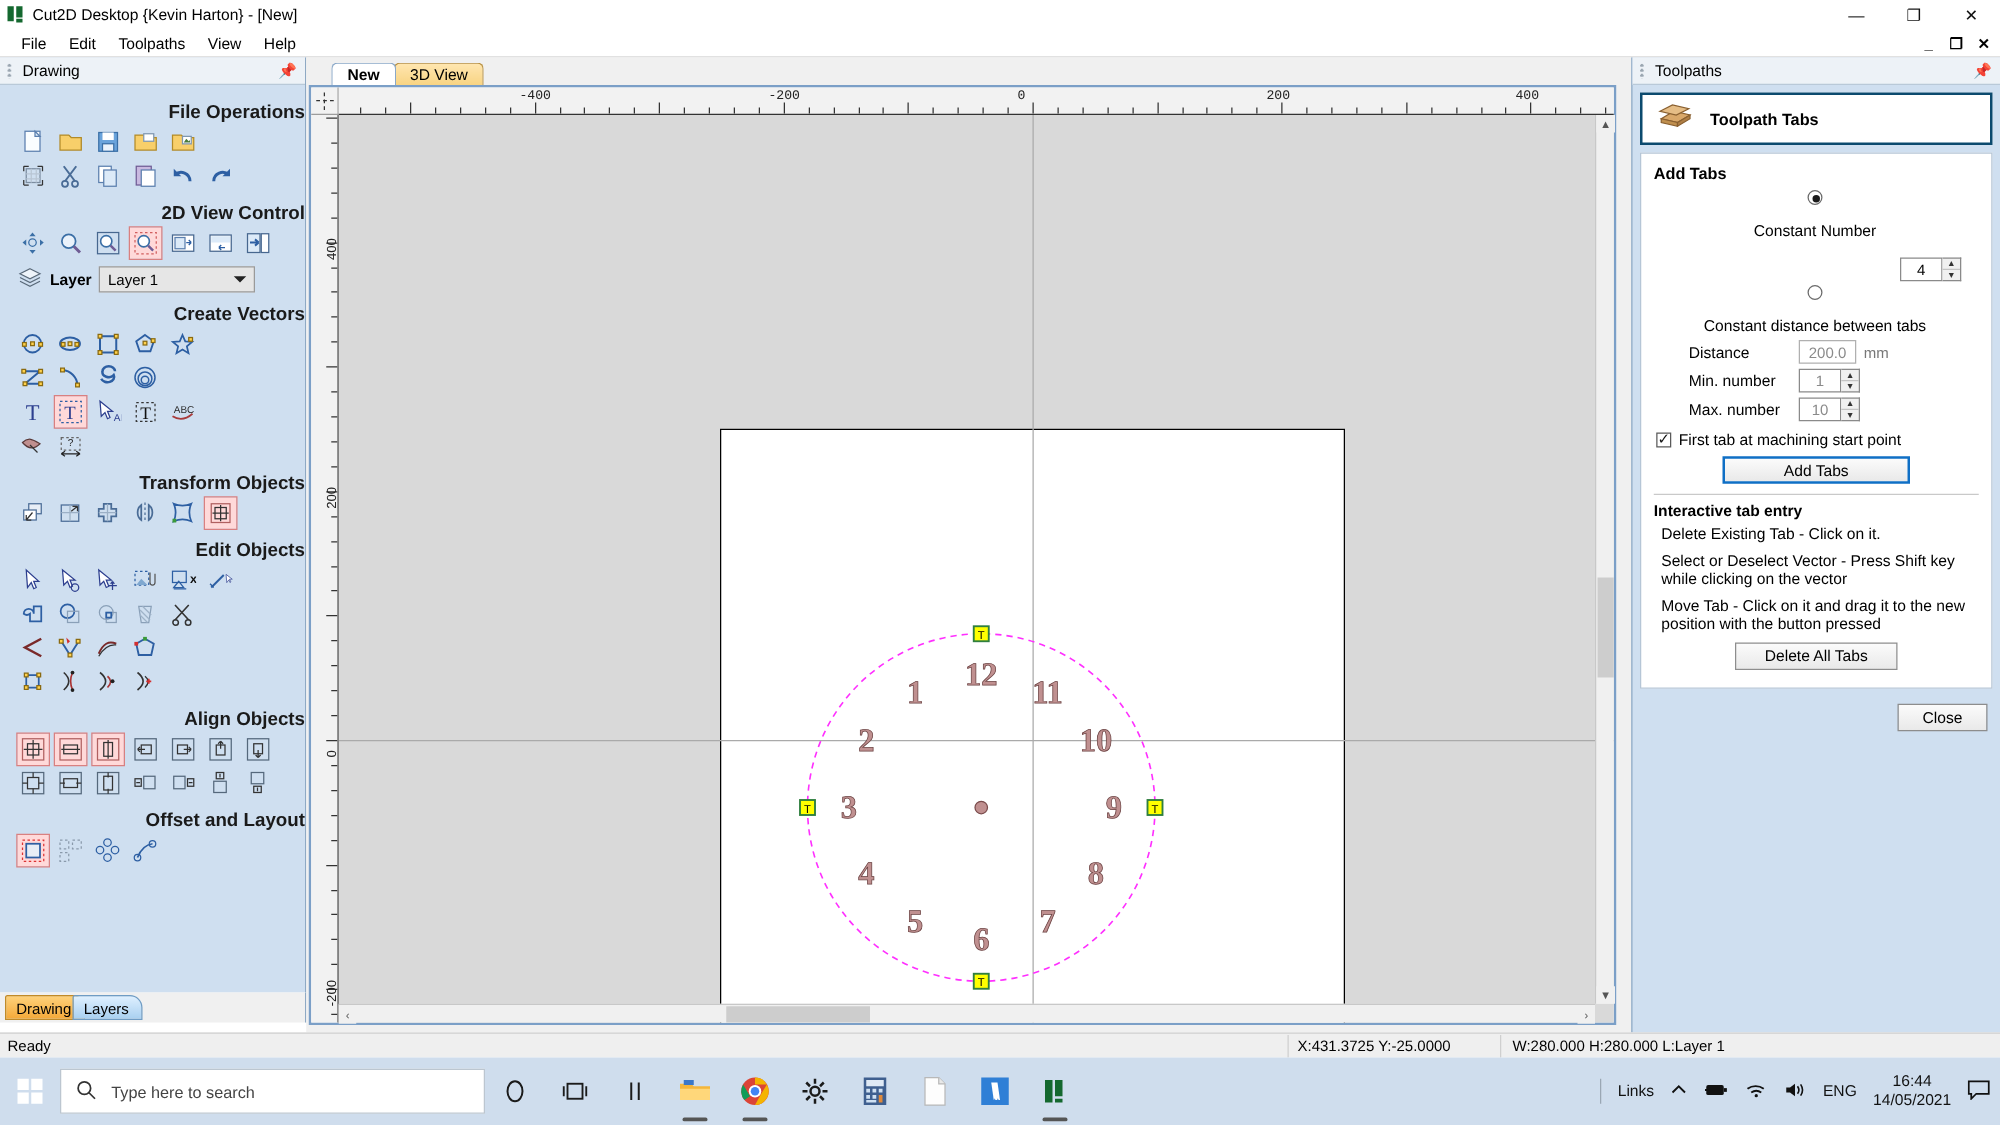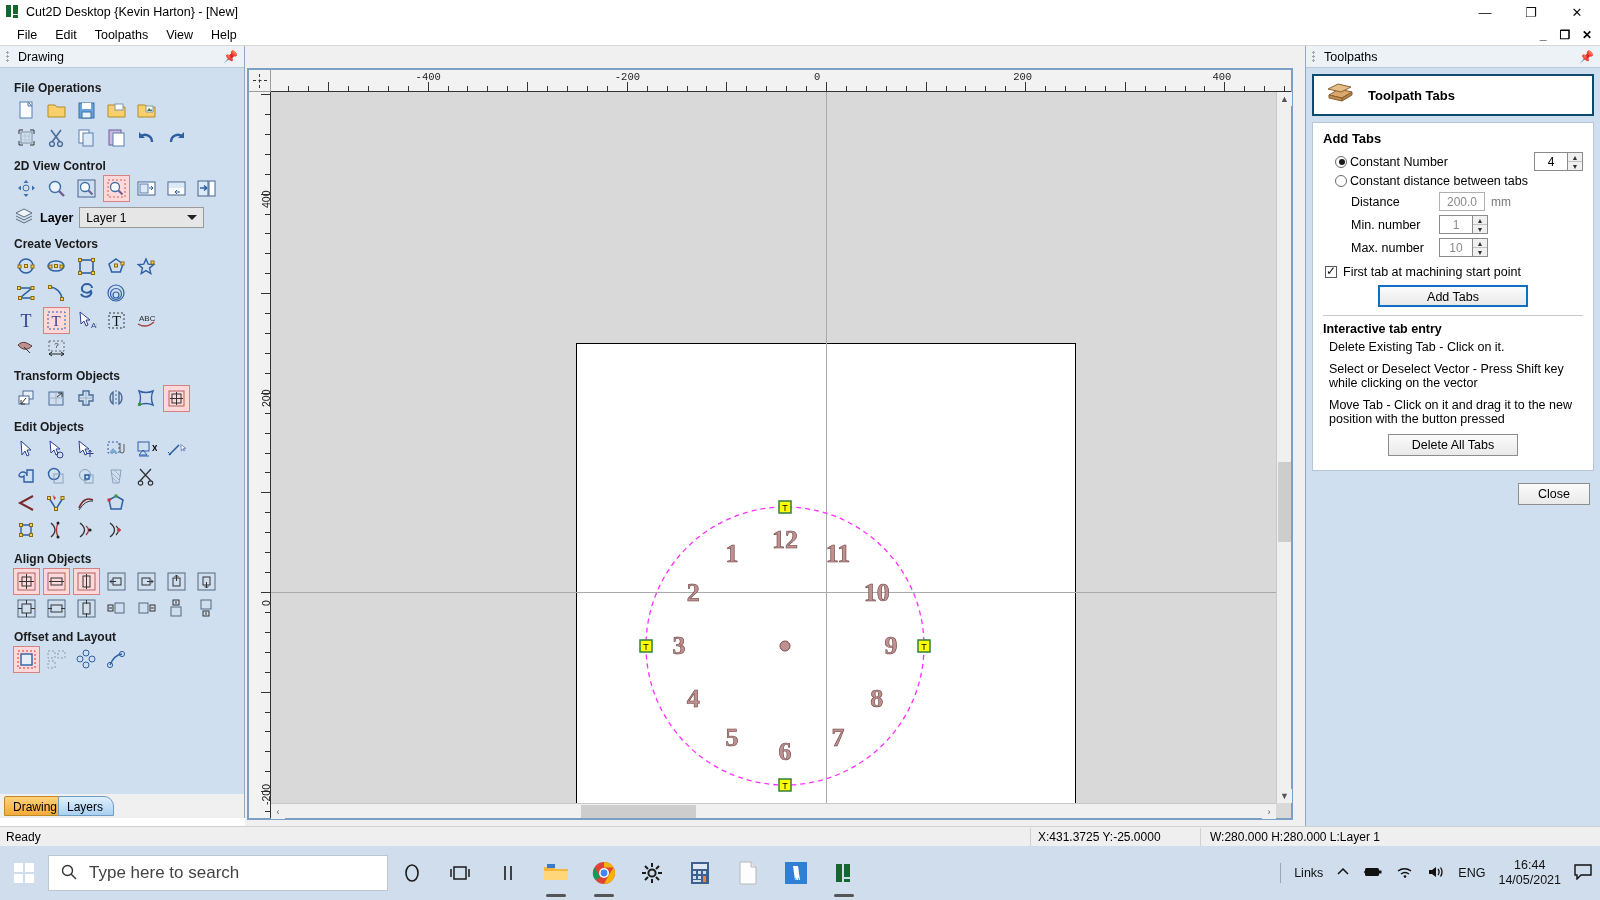--- a/index.html
+++ b/index.html
@@ -46,21 +46,21 @@
     height:22px; background:#edf2f7; border-bottom:1px solid #b9c9d8;
     display:flex; align-items:center; font-size:12.5px; padding-left:18px;
     position:relative;
   }
   .panel-head .grip { position:absolute; left:6px; top:5px; width:3px; height:12px;
      background:
        radial-gradient(circle at 1.5px 1.5px, #9aa6b1 1.2px, transparent 1.3px) 0 0/3px 4px repeat; }
   .pin { margin-left:auto; margin-right:6px; font-size:12px; color:#333; }
 
   .panel-body { padding:4px 0 0 0; overflow:hidden; height:726px; }
-  .grp-title { font-weight:bold; font-size:12px; color:#1a1a1a; margin:9px 0 3px 14px; }
+  .grp-title { font-weight:bold; font-size:15px; color:#1a1a1a; margin:9px 0 3px 14px;text-align:right; }
   .icon-row { display:flex; padding-left:14px; gap:5px; margin-bottom:2px; }
   .ibtn {
     width:25px; height:25px; display:flex; align-items:center; justify-content:center;
     position:relative; cursor:default;
   }
   .ibtn.sel { background:#ffd9d9; outline:1px solid #d98080; }
   .ibtn svg { display:block; }
 
   .layer-row { display:flex; align-items:center; padding-left:14px; margin:6px 0 4px 0; gap:6px; }
   .layer-lbl { font-weight:bold; font-size:12.5px; }
@@ -122,21 +122,21 @@
   
   .rightpanel { position:absolute; left:1305px; top:46px; width:295px; height:780px;
                 background:#cfdff0; border-left:1px solid #8ea9c4; }
   .rp-head { height:22px; background:#edf2f7; border-bottom:1px solid #b9c9d8;
              display:flex; align-items:center; font-size:12.5px; padding-left:18px; position:relative; }
   .rp-card { margin:6px; background:#fff; border:2px solid #0c4a6e; }
   .rp-titlebar { display:flex; align-items:center; height:38px; padding-left:12px; gap:12px; }
   .rp-title { font-weight:bold; font-size:13px; }
   .rp-form { margin:0 6px 6px 6px; background:#fff; border:1px solid #b6c6d6; padding:6px 10px 10px 10px; }
   .sect-title { font-weight:bold; font-size:13px; margin:2px 0 6px 0; }
-  .radio-row { display:flex; align-items:center; gap:3px; margin:3px 0 3px 12px; font-size:12.5px; }
+  .radio-row { display:flex; align-items:center; gap:14px; margin:3px 14px 3px 12px; font-size:12.5px;flex-direction:column; }
   .radio { width:12px; height:12px; border:1px solid #6a6a6a; border-radius:50%; background:#fff;
            position:relative; flex:none; }
   .radio.on::after { content:""; position:absolute; left:2.5px; top:2.5px; width:6px; height:6px;
            border-radius:50%; background:#1a1a1a; }
   .spin { display:inline-flex; align-items:stretch; height:19px; margin-left:auto; }
   .spin input { width:34px; height:19px; border:1px solid #8a8a8a; font-size:12px;
                 text-align:center; font-family:"Liberation Sans", sans-serif; background:#fff; }
   .spin input[disabled] { color:#8a8a8a; background:#fff; }
   .spin .btns { width:15px; border:1px solid #8a8a8a; border-left:none; background:#f0f0f0;
                 display:flex; flex-direction:column; }
@@ -168,21 +168,21 @@
   .sb-coord { position:absolute; left:1038px; top:3px; }
   .sb-dims  { position:absolute; left:1210px; top:3px; }
   .sb-sep { position:absolute; top:1px; width:1px; height:18px; background:#cfcfcf; }
 
   
   .taskbar { position:absolute; left:0; top:846px; width:1600px; height:54px; background:#cfdded; }
   .start { position:absolute; left:0; top:0; width:48px; height:54px;
            display:flex; align-items:center; justify-content:center; }
   .searchbox { position:absolute; left:48px; top:9px; width:340px; height:36px; background:#fff;
                border:1px solid #bcc6d0; display:flex; align-items:center; padding-left:12px; gap:12px; }
-  .searchbox .ph { color:#444; font-size:17px; }
+  .searchbox .ph { color:#444; font-size:13px; }
   .tb-icons { position:absolute; left:395px; top:0; height:54px; display:flex; align-items:center; gap:14px; }
   .tb-ico { width:34px; height:54px; display:flex; align-items:center; justify-content:center;
             position:relative; }
   .tb-ico.run::after { content:""; position:absolute; bottom:3px; left:7px; width:20px; height:3px;
             background:#555; border-radius:2px; }
   .tray { position:absolute; right:0; top:0; height:54px; display:flex; align-items:center;
           gap:13px; padding-right:8px; font-size:12.5px; color:#111; }
   .clock { text-align:center; line-height:15px; font-size:12.5px; }
   .tray-sep { width:1px; height:20px; background:#9aa7b4; }
 </style>
@@ -804,20 +804,24 @@
       </div>
     </div>
   </div>
 
   <div class="lp-tabs">
     <div class="lp-tab active">Drawing</div>
     <div class="lp-tab idle">Layers</div>
   </div>
 
   <div class="canvasarea">
+    <div class="tabstrip">
+      <div class="vtab active">New</div>
+      <div class="vtab idle">3D View</div>
+    </div>
 
     <div class="viewbox">
       <div class="corner">
         <span class="cx"></span>
           <span class="cy"></span>
       </div>
 
       <div class="hruler" id="hruler">
           <div class="tick" style="left: 17.16px; width: 1px; height: 5px; bottom: 0px;"></div>
           <div class="tick" style="left: 37.08px; width: 1px; height: 5px; bottom: 0px;"></div>

